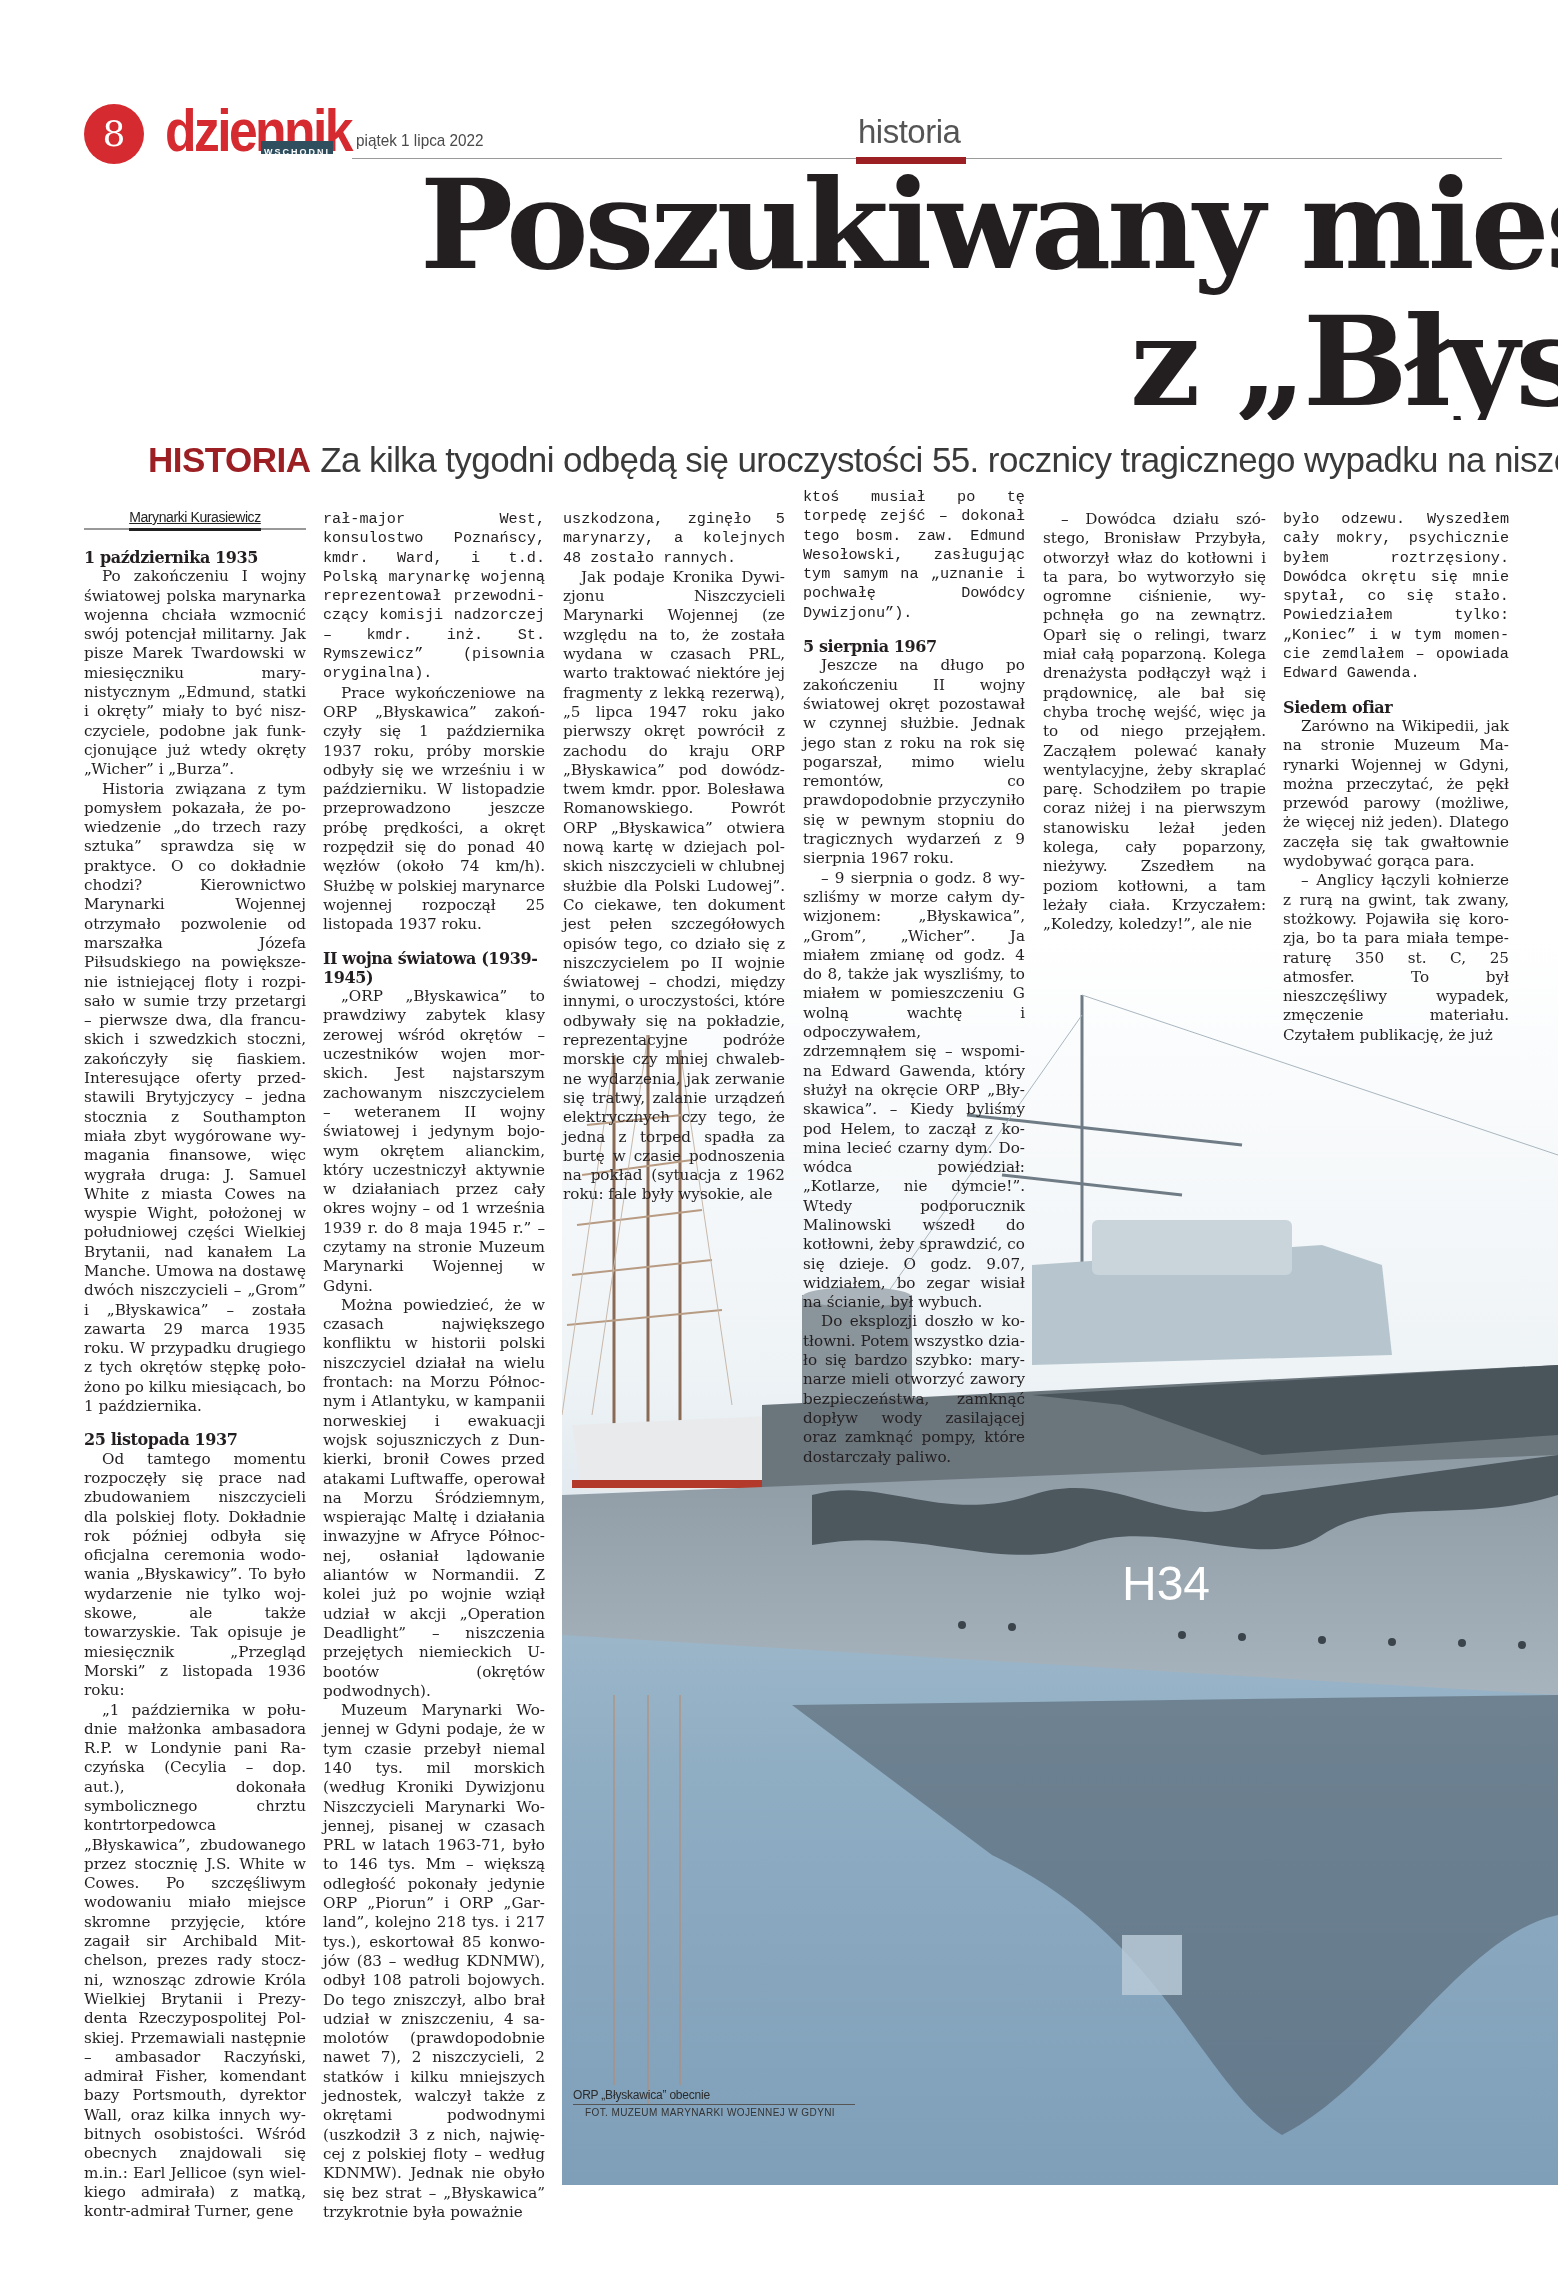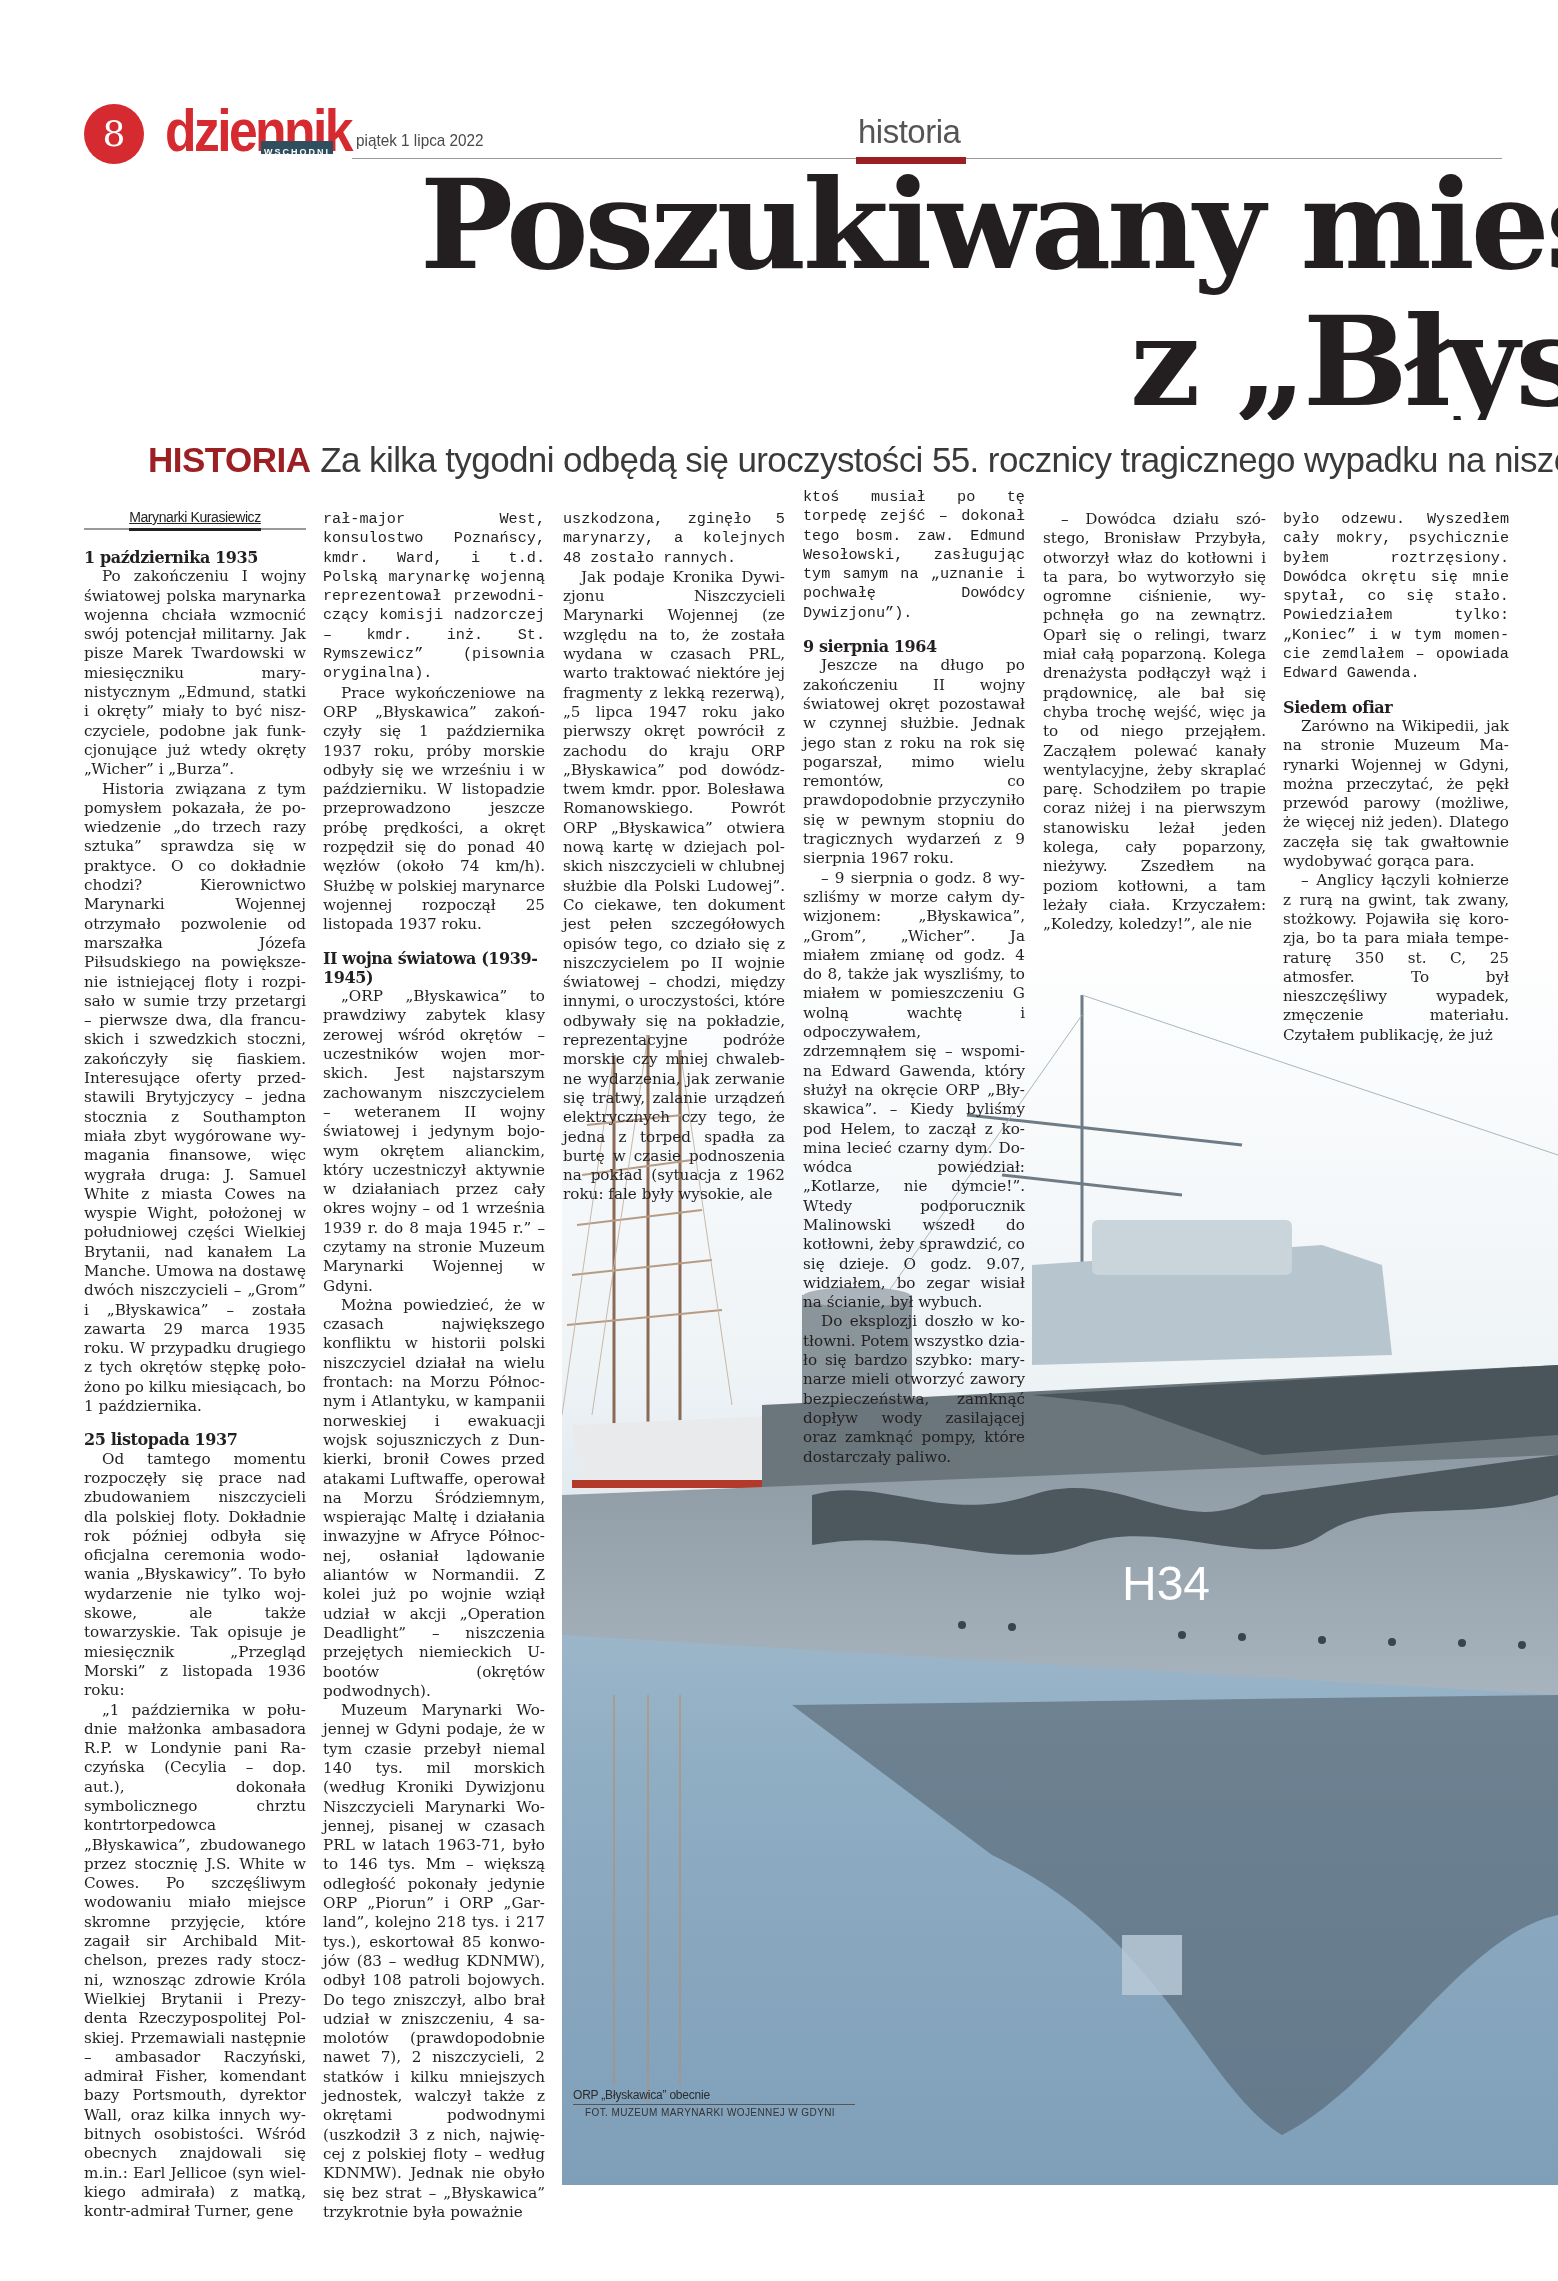--- a/index.html
+++ b/index.html
@@ -206,21 +206,21 @@
       <p>„ORP „Błyskawica” to prawdziwy zabytek klasy zerowej wśród okrętów – uczestników wojen mor­skich. Jest najstarszym zachowanym niszczycie­lem – weteranem II wojny światowej i jedynym bojo­wym okrętem alianckim, który uczestniczył aktywnie w działaniach przez cały okres wojny – od 1 września 1939 r. do 8 maja 1945 r.” – czytamy na stronie Mu­zeum Marynarki Wojennej w Gdyni.</p>
       <p>Można powiedzieć, że w czasach największego konfliktu w historii polski niszczyciel działał na wielu frontach: na Morzu Północ­nym i Atlantyku, w kampa­nii norweskiej i ewakuacji wojsk sojuszniczych z Dun­kierki, bronił Cowes przed atakami Luftwaffe, operował na Morzu Śródziemnym, wspierając Maltę i działania inwazyjne w Afryce Północ­nej, osłaniał lądowanie alian­tów w Normandii. Z kolei już po wojnie wziął udział w akcji „Operation Deadli­ght” – niszczenia przejętych niemieckich U-bootów (okrętów podwodnych).</p>
       <p>Muzeum Marynarki Wo­jennej w Gdyni podaje, że w tym czasie przebył nie­mal 140 tys. mil morskich (według Kroniki Dywizjonu Niszczycieli Marynarki Wo­jennej, pisanej w czasach PRL w latach 1963-71, było to 146 tys. Mm – większą odległość pokonały jedynie ORP „Piorun” i ORP „Gar­land”, kolejno 218 tys. i 217 tys.), eskortował 85 konwo­jów (83 – według KDNMW), odbył 108 patroli bojowych. Do tego zniszczył, albo brał udział w zniszczeniu, 4 sa­molotów (prawdopodob­nie nawet 7), 2 niszczycieli, 2 statków i kilku mniejszych jednostek, walczył także z okrętami podwodnymi (uszkodził 3 z nich, najwię­cej z polskiej floty – według KDNMW). Jednak nie obyło się bez strat – „Błyskawica” trzykrotnie była poważnie</p>
     </div>
   <div class="col" id="col3">
       <p class="noindent">uszkodzona, zginęło 5 mary­narzy, a kolejnych 48 zostało rannych.</p>
       <p>Jak podaje Kronika Dywi­zjonu Niszczycieli Marynarki Wojennej (ze względu na to, że została wydana w czasach PRL, warto traktować nie­które jej fragmenty z lekką rezerwą), „5 lipca 1947 roku jako pierwszy okręt powró­cił z zachodu do kraju ORP „Błyskawica” pod dowódz­twem kmdr. ppor. Bolesła­wa Romanowskiego. Powrót ORP „Błyskawica” otwiera nową kartę w dziejach pol­skich niszczycieli w chlubnej służbie dla Polski Ludowej”. Co ciekawe, ten dokument jest pełen szczegółowych opisów tego, co działo się z niszczycielem po II wojnie światowej – chodzi, między innymi, o uroczystości, które odbywały się na pokładzie, reprezentacyjne podróże morskie czy mniej chwaleb­ne wydarzenia, jak zerwanie się tratwy, zalanie urządzeń elektrycznych czy tego, że jedna z torped spadła za burtę w czasie podnoszenia na pokład (sytuacja z 1962 roku: fale były wysokie, ale</p>
     </div>
   <div class="col" id="col4">
       <p class="noindent">ktoś musiał po tę torpedę zejść – dokonał tego bosm. zaw. Edmund Wesołowski, zasługując tym samym na „uznanie i pochwałę Do­wódcy Dywizjonu”).</p>
-      <h3>9 sierpnia 1964</h3>
+      <h3>5 sierpnia 1967</h3>
       <p>Jeszcze na długo po zakoń­czeniu II wojny światowej okręt pozostawał w czynnej służbie. Jednak jego stan z roku na rok się pogarszał, mimo wielu remontów, co prawdopodobnie przyczy­niło się w pewnym stopniu do tragicznych wydarzeń z 9 sierpnia 1967 roku.</p>
       <p>– 9 sierpnia o godz. 8 wy­szliśmy w morze całym dy­wizjonem: „Błyskawica”, „Grom”, „Wicher”. Ja miałem zmianę od godz. 4 do 8, także jak wyszliśmy, to miałem w pomieszczeniu G wolną wachtę i odpoczywałem, zdrzemnąłem się – wspomi­na Edward Gawenda, który służył na okręcie ORP „Bły­skawica”. – Kiedy byliśmy pod Helem, to zaczął z ko­mina lecieć czarny dym. Do­wódca powiedział: „Kotlarze, nie dymcie!”. Wtedy podpo­rucznik Malinowski wszedł do kotłowni, żeby sprawdzić, co się dzieje. O godz. 9.07, widziałem, bo zegar wisiał na ścianie, był wybuch.</p>
       <p>Do eksplozji doszło w ko­tłowni. Potem wszystko dzia­ło się bardzo szybko: mary­narze mieli otworzyć zawory bezpieczeństwa, zamknąć dopływ wody zasilającej oraz zamknąć pompy, które dostarczały paliwo.</p>
     </div>
   <div class="col" id="col5">
       <p>– Dowódca działu szó­stego, Bronisław Przybyła, otworzył właz do kotłowni i ta para, bo wytworzyło się ogromne ciśnienie, wy­pchnęła go na zewnątrz. Oparł się o relingi, twarz miał całą poparzoną. Kolega dre­nażysta podłączył wąż i prą­downicę, ale bał się chyba trochę wejść, więc ja to od niego przejąłem. Zacząłem polewać kanały wentylacyj­ne, żeby skraplać parę. Scho­dziłem po trapie coraz niżej i na pierwszym stanowisku leżał jeden kolega, cały po­parzony, nieżywy. Zszedłem na poziom kotłowni, a tam leżały ciała. Krzyczałem: „Koledzy, koledzy!”, ale nie</p>
     </div>
   <div class="col" id="col6">
       <p class="noindent">było odzewu. Wyszedłem cały mokry, psychicznie byłem roztrzęsiony. Dowód­ca okrętu się mnie spytał, co się stało. Powiedziałem tylko: „Koniec” i w tym momen­cie zemdlałem – opowiada Edward Gawenda.</p>
       <h3>Siedem ofiar</h3>

